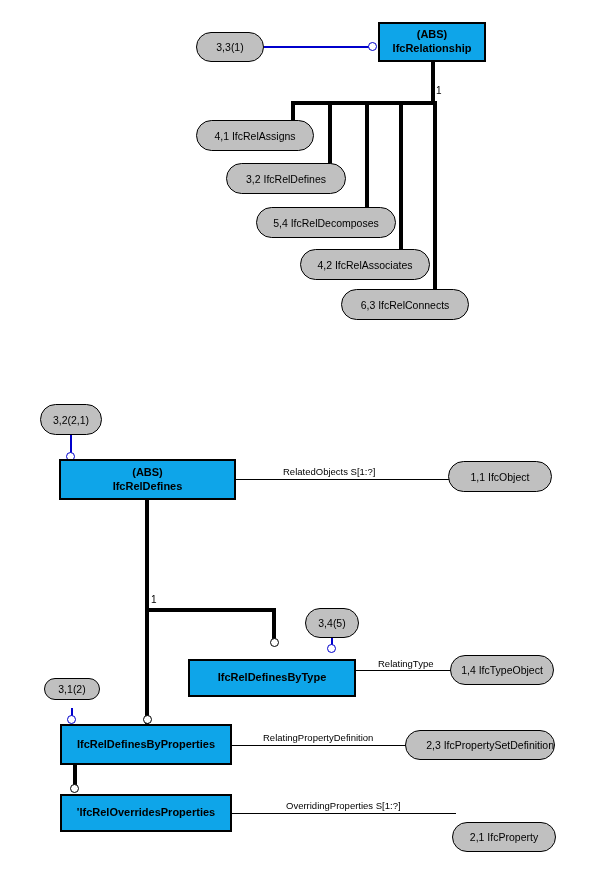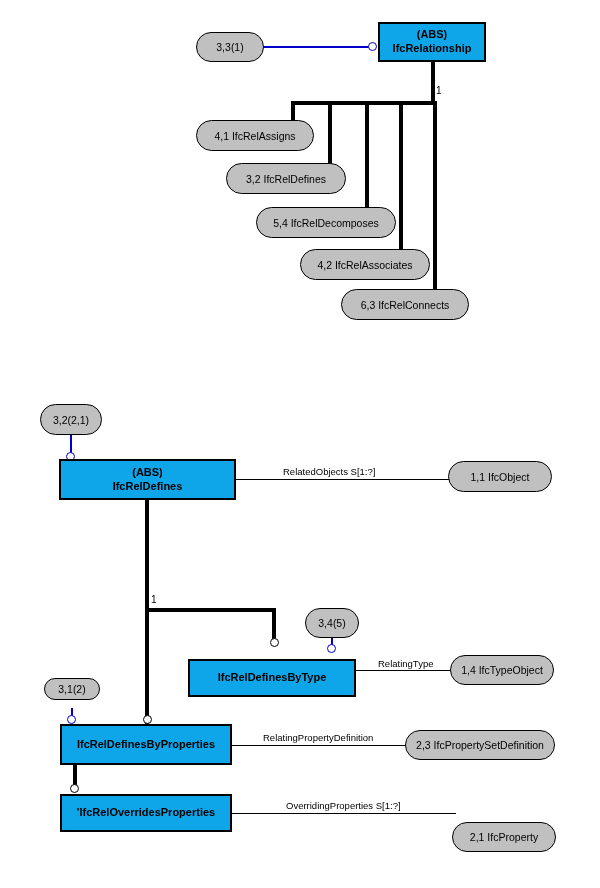--- a/index.html
+++ b/index.html
@@ -163,21 +163,21 @@
   <div class="circ bluec" style="left:67px;top:715px;"></div>
 
   <div class="circ" style="left:143px;top:715px;"></div>
 
   <div class="ebox" style="left:60px;top:724px;width:172px;height:41px;">
     <span class="ename">IfcRelDefinesByProperties</span>
   </div>
 
   <div class="ln thin-h" style="left:232px;top:745px;width:177px;"></div>
   <div class="atxt" style="left:263px;top:732px;">RelatingPropertyDefinition</div>
-  <div class="oval" style="left:405px;top:730px;width:150px;height:30px;">
+  <div class="oval" style="left:405px;top:730px;width:150px;height:30px;justify-content:flex-end;">
     <span>2,3  IfcPropertySetDefinition</span>
   </div>
 
   <div class="ln thick-v" style="left:73px;top:765px;height:22px;"></div>
   <div class="circ" style="left:70px;top:784px;"></div>
 
   <div class="ebox" style="left:60px;top:794px;width:172px;height:38px;">
     <span class="ename">'IfcRelOverridesProperties</span>
   </div>
 

